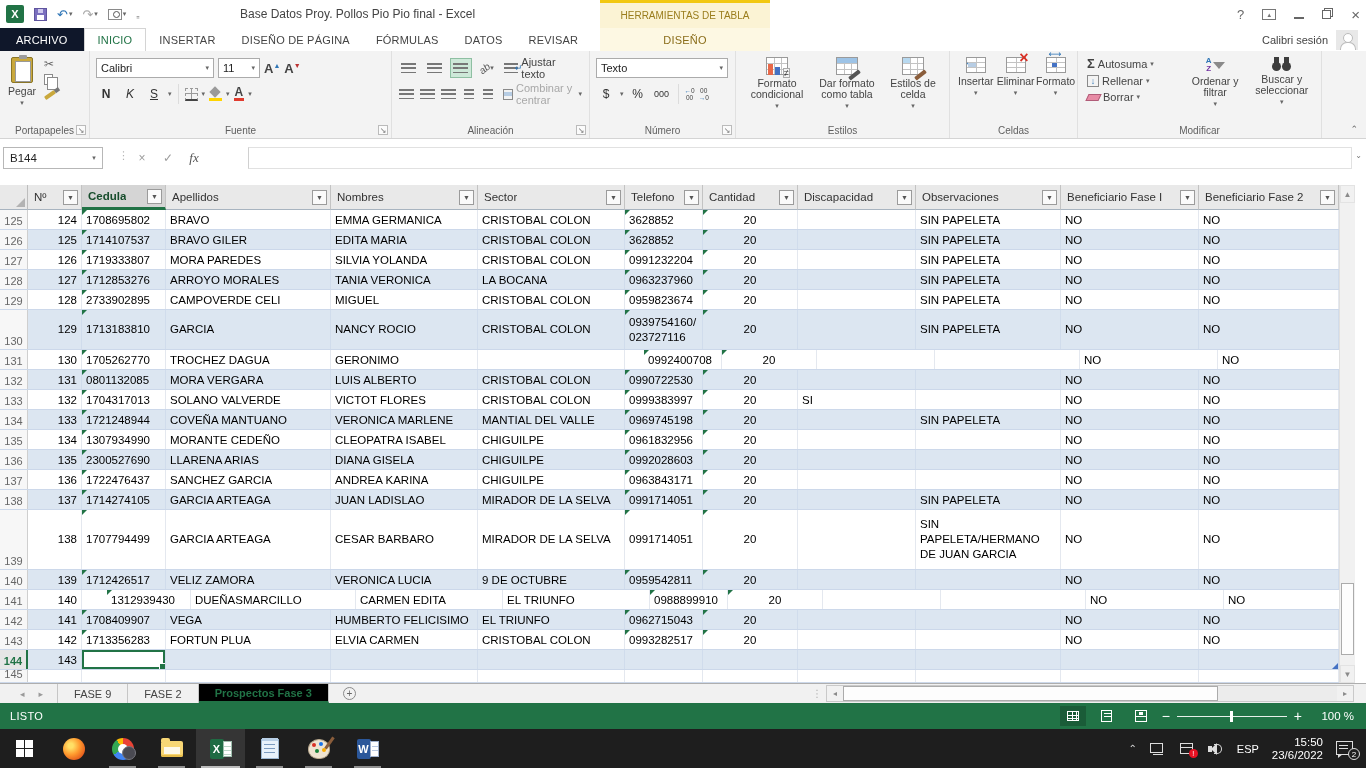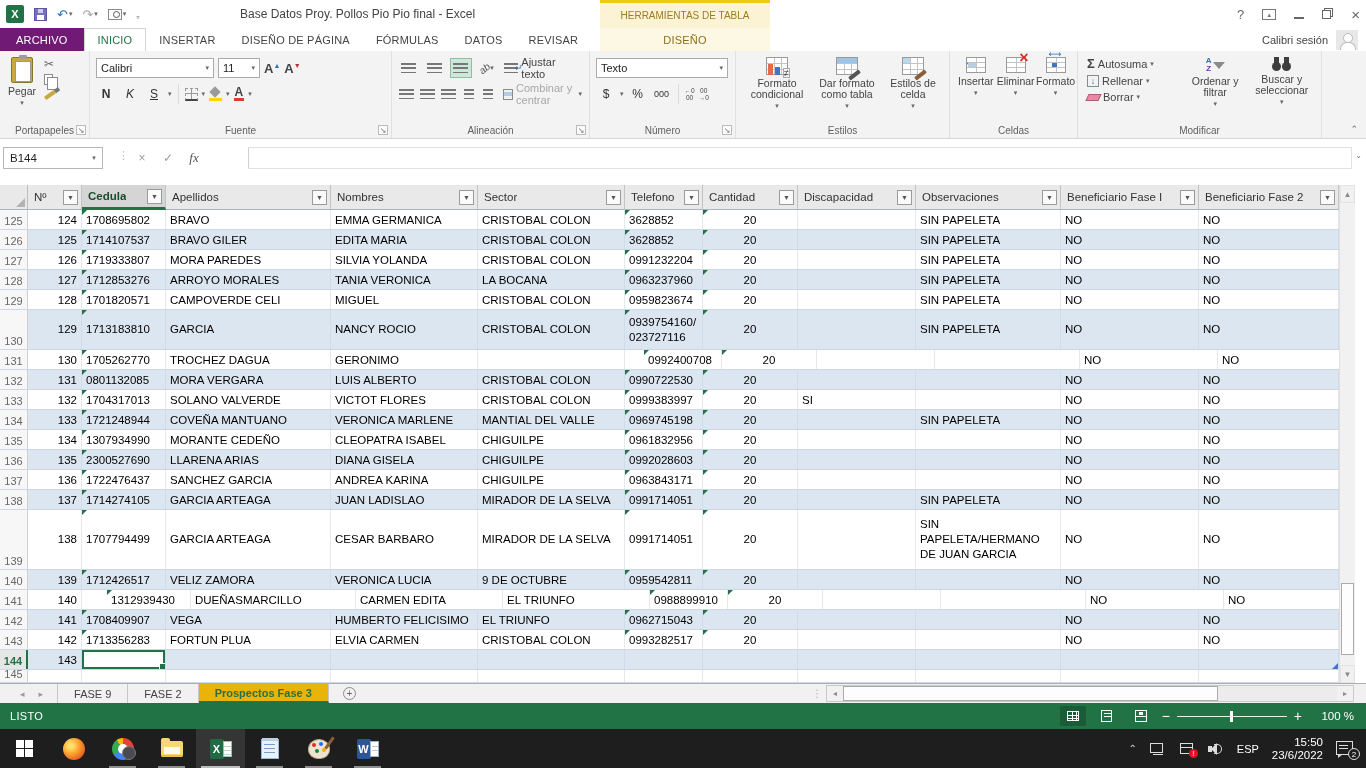--- a/index.html
+++ b/index.html
@@ -26,21 +26,21 @@
   .wc { font-size:13px; text-align:center; }
   .wc-ribbon { width:14px; height:11px; border:1px solid #777; font-size:7px; line-height:9px; text-align:center; color:#777; }
   .wc-min { width:10px; height:9px; border-bottom:2px solid #666; }
   .wc-rest { width:9px; height:9px; border:1px solid #666; box-shadow:2px -2px 0 -1px #fff, 2px -2px 0 0 #666; margin-right:2px;}
   .wc-close { font-size:15px; }
 
   
   .tabrow { position:absolute; top:28px; left:0; width:1366px; height:23px; background:#fff; }
   .rtabs { position:absolute; left:0; top:0; display:flex; height:23px; align-items:stretch; }
   .rtab { font-size:11px; color:#444; padding:0 13px; display:flex; align-items:center; letter-spacing:.2px; }
-  .rtab.file { background:#701a75; color:#fff; padding:0 16px; }
+  .rtab.file { background:#0f172a; color:#fff; padding:0 16px; }
   .rtab.active { color:#217346; background:#fff; border:1px solid #d4d4d4; border-bottom:none; }
   .ctxtabs { position:absolute; left:600px; top:0; width:170px; height:23px; background:#fdf8e3; display:flex; justify-content:center; }
   .rtab.ctx { color:#8a6d1a; }
   .signin { position:absolute; right:8px; top:0; height:23px; display:flex; align-items:center; gap:8px; font-size:11px; color:#444; }
   .avatar { width:22px; height:20px; background:#e8e8e8; position:relative; }
   .avatar::before { content:""; position:absolute; left:7px; top:3px; width:8px; height:8px; border-radius:50%; background:#fff; border:1px solid #bbb; }
   .avatar::after { content:""; position:absolute; left:4px; top:12px; width:14px; height:7px; border-radius:7px 7px 0 0; background:#fff; border:1px solid #bbb; border-bottom:none; }
 
   
   .ribbon { position:absolute; top:51px; left:0; width:1366px; height:88px; background:#f3f3f3; border-bottom:1px solid #d4d4d4; display:flex; }
@@ -176,21 +176,21 @@
   .sbtn { height:18px; display:flex; align-items:center; justify-content:center; font-size:8px; color:#8a8a8a; background:#f1f1f1; border:1px solid #e3e3e3; }
   .vtrack { flex:1; position:relative; }
   .vthumb { position:absolute; left:1px; right:1px; bottom:10px; height:72px; background:#fdfdfd; border:1px solid #ababab; }
 
   
   .tabstrip { position:absolute; top:683px; left:0; width:1366px; height:20px; background:#f1f1f1; border-top:1px solid #aeaeae; display:flex; align-items:stretch; font-size:11px; }
   .tnav { display:flex; align-items:center; gap:14px; padding:0 14px 0 20px; color:#9a9a9a; font-size:9px; }
   .stabs { display:flex; align-items:stretch; }
   .stab { padding:0 16px; display:flex; align-items:center; color:#444; border-right:1px solid #c6c6c6; }
   .stab:first-child { border-left:1px solid #c6c6c6; }
-  .stab.active { background:#eab308; color:#217346; font-weight:bold; border-bottom:2px solid #217346; }
+  .stab.active { background:#000000; color:#217346; font-weight:bold; border-bottom:2px solid #217346; }
   .newsheet { margin-left:14px; display:flex; align-items:center; }
   .plusc { width:13px; height:13px; border:1px solid #8a8a8a; border-radius:50%; color:#666; font-size:10px; line-height:11px; text-align:center; }
   .hs-handle { margin-left:auto; color:#b0b0b0; font-size:10px; display:flex; align-items:center; padding:0 4px; }
   .hscroll { width:528px; display:flex; align-items:stretch; background:#f1f1f1; border:1px solid #c9c9c9; margin:1px 12px 1px 0; }
   .hbtn2 { width:16px; display:flex; align-items:center; justify-content:center; color:#8a8a8a; font-size:8px; }
   .htrack { flex:1; position:relative; background:#ececec; }
   .hthumb { position:absolute; left:0; top:0; bottom:0; width:76%; background:#fdfdfd; border:1px solid #ababab; }
 
   
   .statusbar { position:absolute; top:703px; left:0; width:1366px; height:26px; background:#217346; color:#fff; display:flex; align-items:center; }
@@ -627,21 +627,21 @@
           <div class="c tri" style="width: 78px; flex: 0 0 78px;">0963237960</div>
           <div class="c ac tri" style="width: 95px; flex: 0 0 95px;">20</div>
           <div class="c " style="width: 118px; flex: 0 0 118px;"></div>
           <div class="c " style="width: 145px; flex: 0 0 145px;">SIN PAPELETA</div>
           <div class="c " style="width: 138px; flex: 0 0 138px;">NO</div>
           <div class="c " style="width: 140px; flex: 0 0 140px;">NO</div>
         </div>
         <div class="row" style="height: 20px;">
           <div class="rh">129</div>
           <div class="c ar" style="width: 54px; flex: 0 0 54px;">128</div>
-          <div class="c tri" style="width: 84px; flex: 0 0 84px;">1701820571</div>
+          <div class="c tri" style="width: 84px; flex: 0 0 84px;">2733902895</div>
           <div class="c " style="width: 165px; flex: 0 0 165px;">CAMPOVERDE CELI</div>
           <div class="c " style="width: 147px; flex: 0 0 147px;">MIGUEL</div>
           <div class="c " style="width: 147px; flex: 0 0 147px;">CRISTOBAL COLON</div>
           <div class="c tri" style="width: 78px; flex: 0 0 78px;">0959823674</div>
           <div class="c ac tri" style="width: 95px; flex: 0 0 95px;">20</div>
           <div class="c " style="width: 118px; flex: 0 0 118px;"></div>
           <div class="c " style="width: 145px; flex: 0 0 145px;">SIN PAPELETA</div>
           <div class="c " style="width: 138px; flex: 0 0 138px;">NO</div>
           <div class="c " style="width: 140px; flex: 0 0 140px;">NO</div>
         </div>

